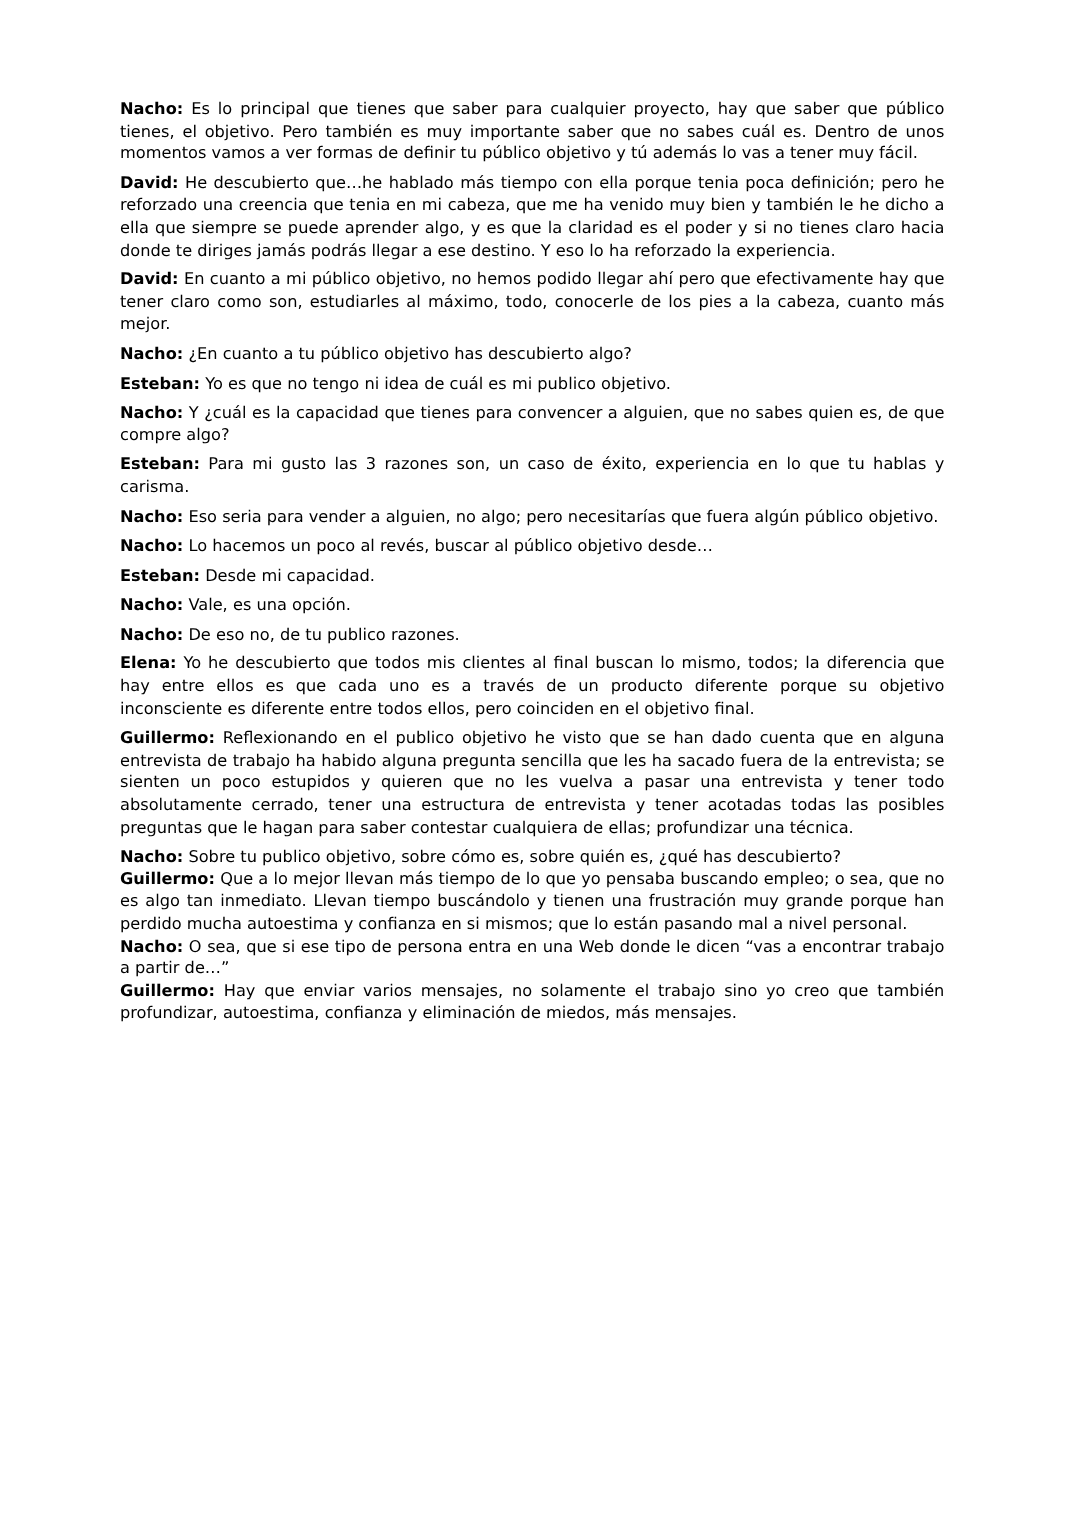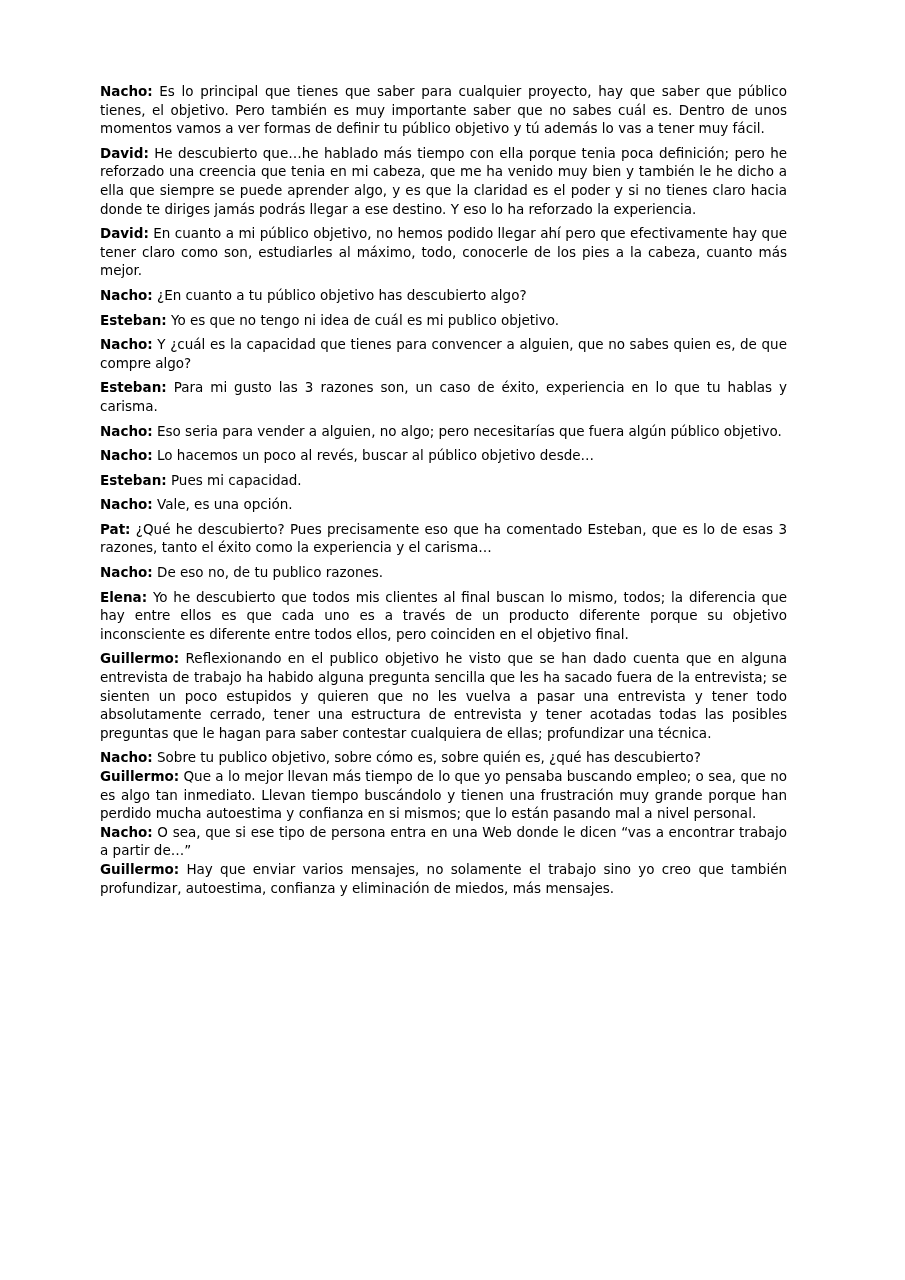--- a/index.html
+++ b/index.html
@@ -52,25 +52,24 @@
 
   <p><span class="speaker">Nacho:</span> <span>Y ¿cuál es la capacidad que tienes para convencer a alguien, que no sabes quien es, de que compre algo?</span></p>
 
   <p><span class="speaker">Esteban:</span> <span>Para mi gusto las 3 razones son, un caso de éxito, experiencia en lo que tu hablas y carisma.</span></p>
 
   <p><span class="speaker">Nacho:</span> <span>Eso seria para vender a alguien, no algo; pero necesitarías que fuera algún público objetivo.</span></p>
 
 
   <p><span class="speaker">Nacho:</span> <span>Lo hacemos un poco al revés, buscar al público objetivo desde…</span></p>
 
-  <p><span class="speaker">Esteban:</span> <span>Pues mi capacidad.</span></p>
+  <p><span class="speaker">Esteban:</span> <span>Desde mi capacidad.</span></p>
 
   <p><span class="speaker">Nacho:</span> <span>Vale, es una opción.</span></p>
 
-  <p><span class="speaker">Pat:</span> <span>¿Qué he descubierto? Pues precisamente eso que ha comentado Esteban, que es lo de esas 3 razones, tanto el éxito como la experiencia y el carisma…</span></p>
 
   <p><span class="speaker">Nacho:</span> <span>De eso no, de tu publico razones.</span></p>
 
 
   <p><span class="speaker">Elena:</span> <span>Yo he descubierto que todos mis clientes al final buscan lo mismo, todos; la diferencia que hay entre ellos es que cada uno es a través de un producto diferente porque su objetivo inconsciente es diferente entre todos ellos, pero coinciden en el objetivo final.</span></p>
 
   <p><span class="speaker">Guillermo:</span> <span>Reflexionando en el publico objetivo he visto que se han dado cuenta que en alguna entrevista de trabajo ha habido alguna pregunta sencilla que les ha sacado fuera de la entrevista; se sienten un poco estupidos y quieren que no les vuelva a pasar una entrevista y tener todo absolutamente cerrado, tener una estructura de entrevista y tener acotadas todas las posibles preguntas que le hagan para saber contestar cualquiera de ellas; profundizar una técnica.</span></p>
 
   <p class="tight"><span class="speaker">Nacho:</span> <span>Sobre tu publico objetivo, sobre cómo es, sobre quién es, ¿qué has descubierto?</span></p>
 

